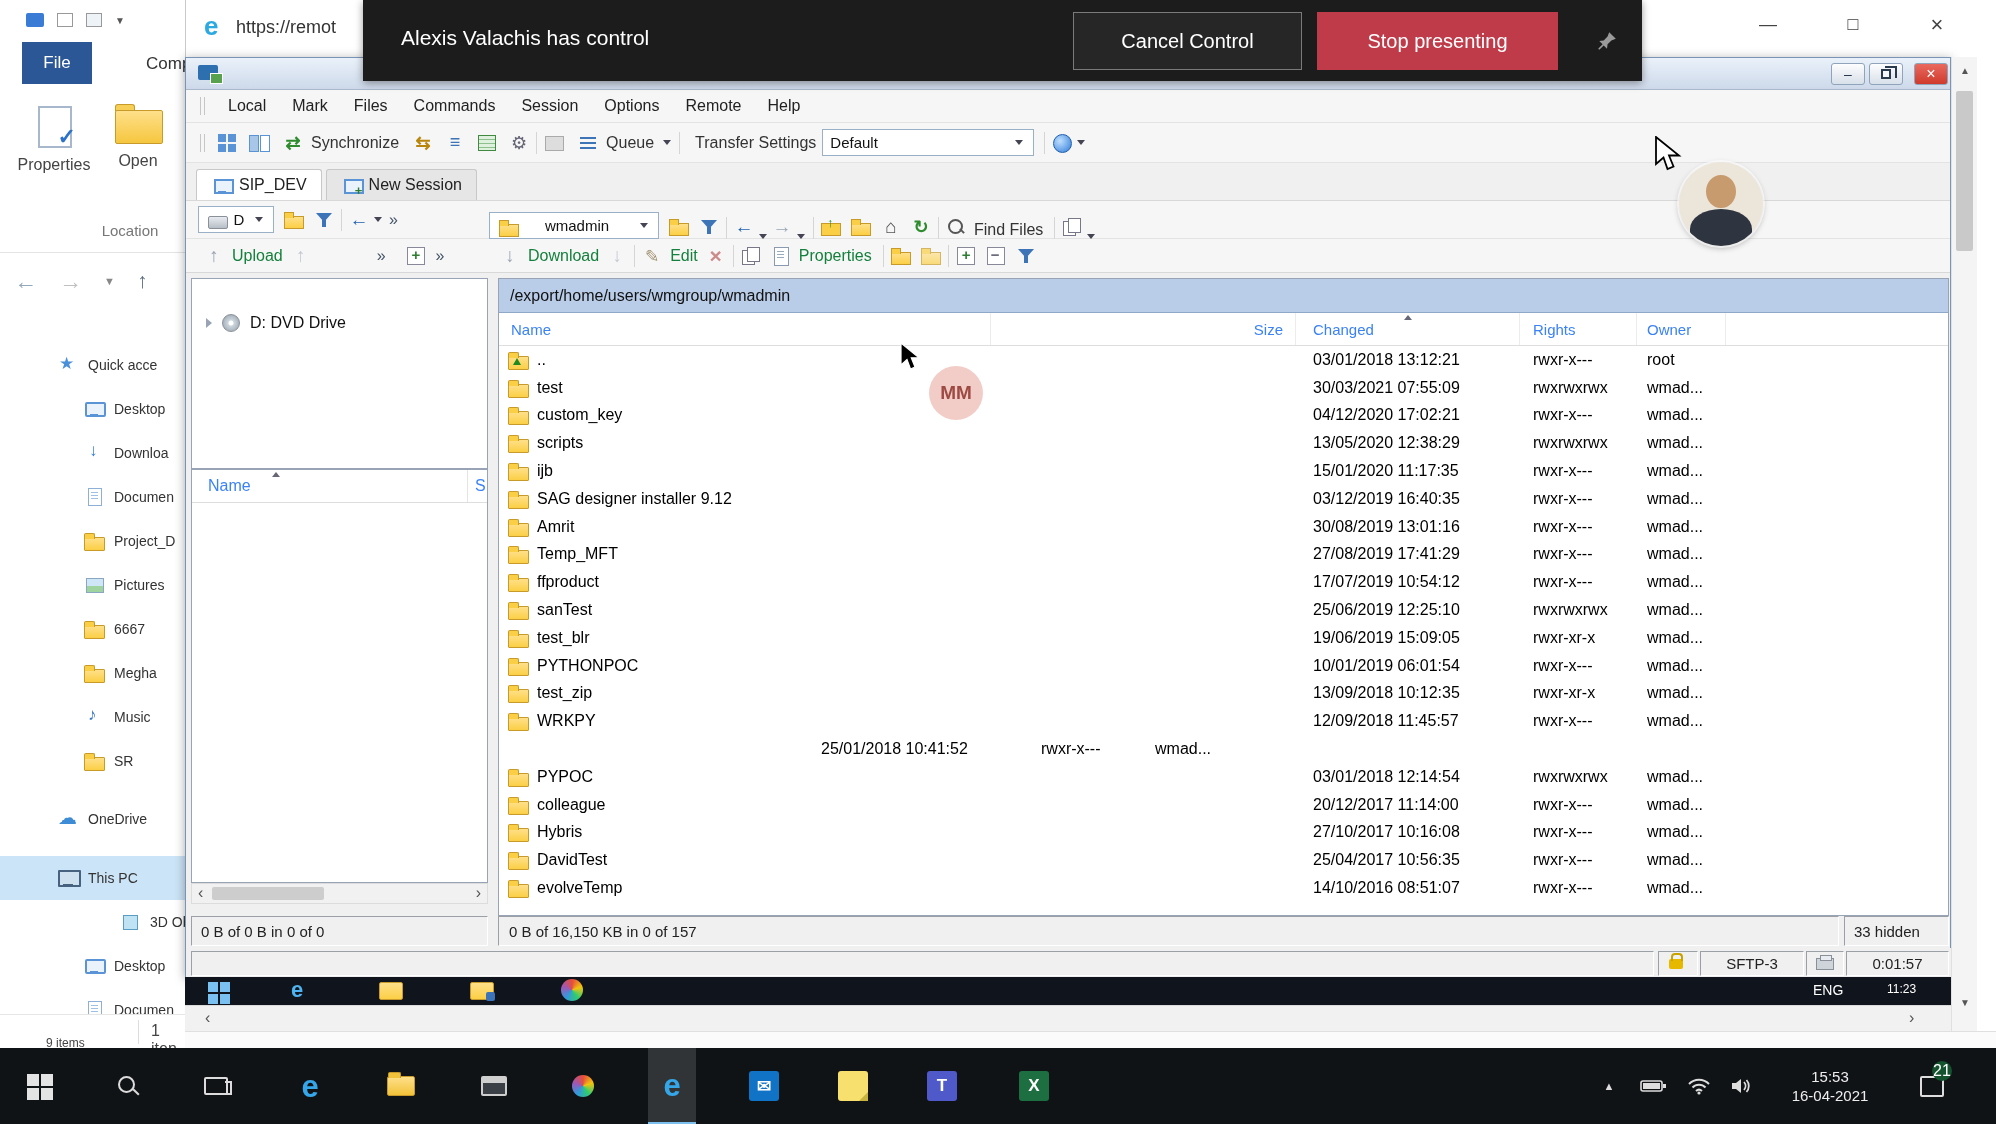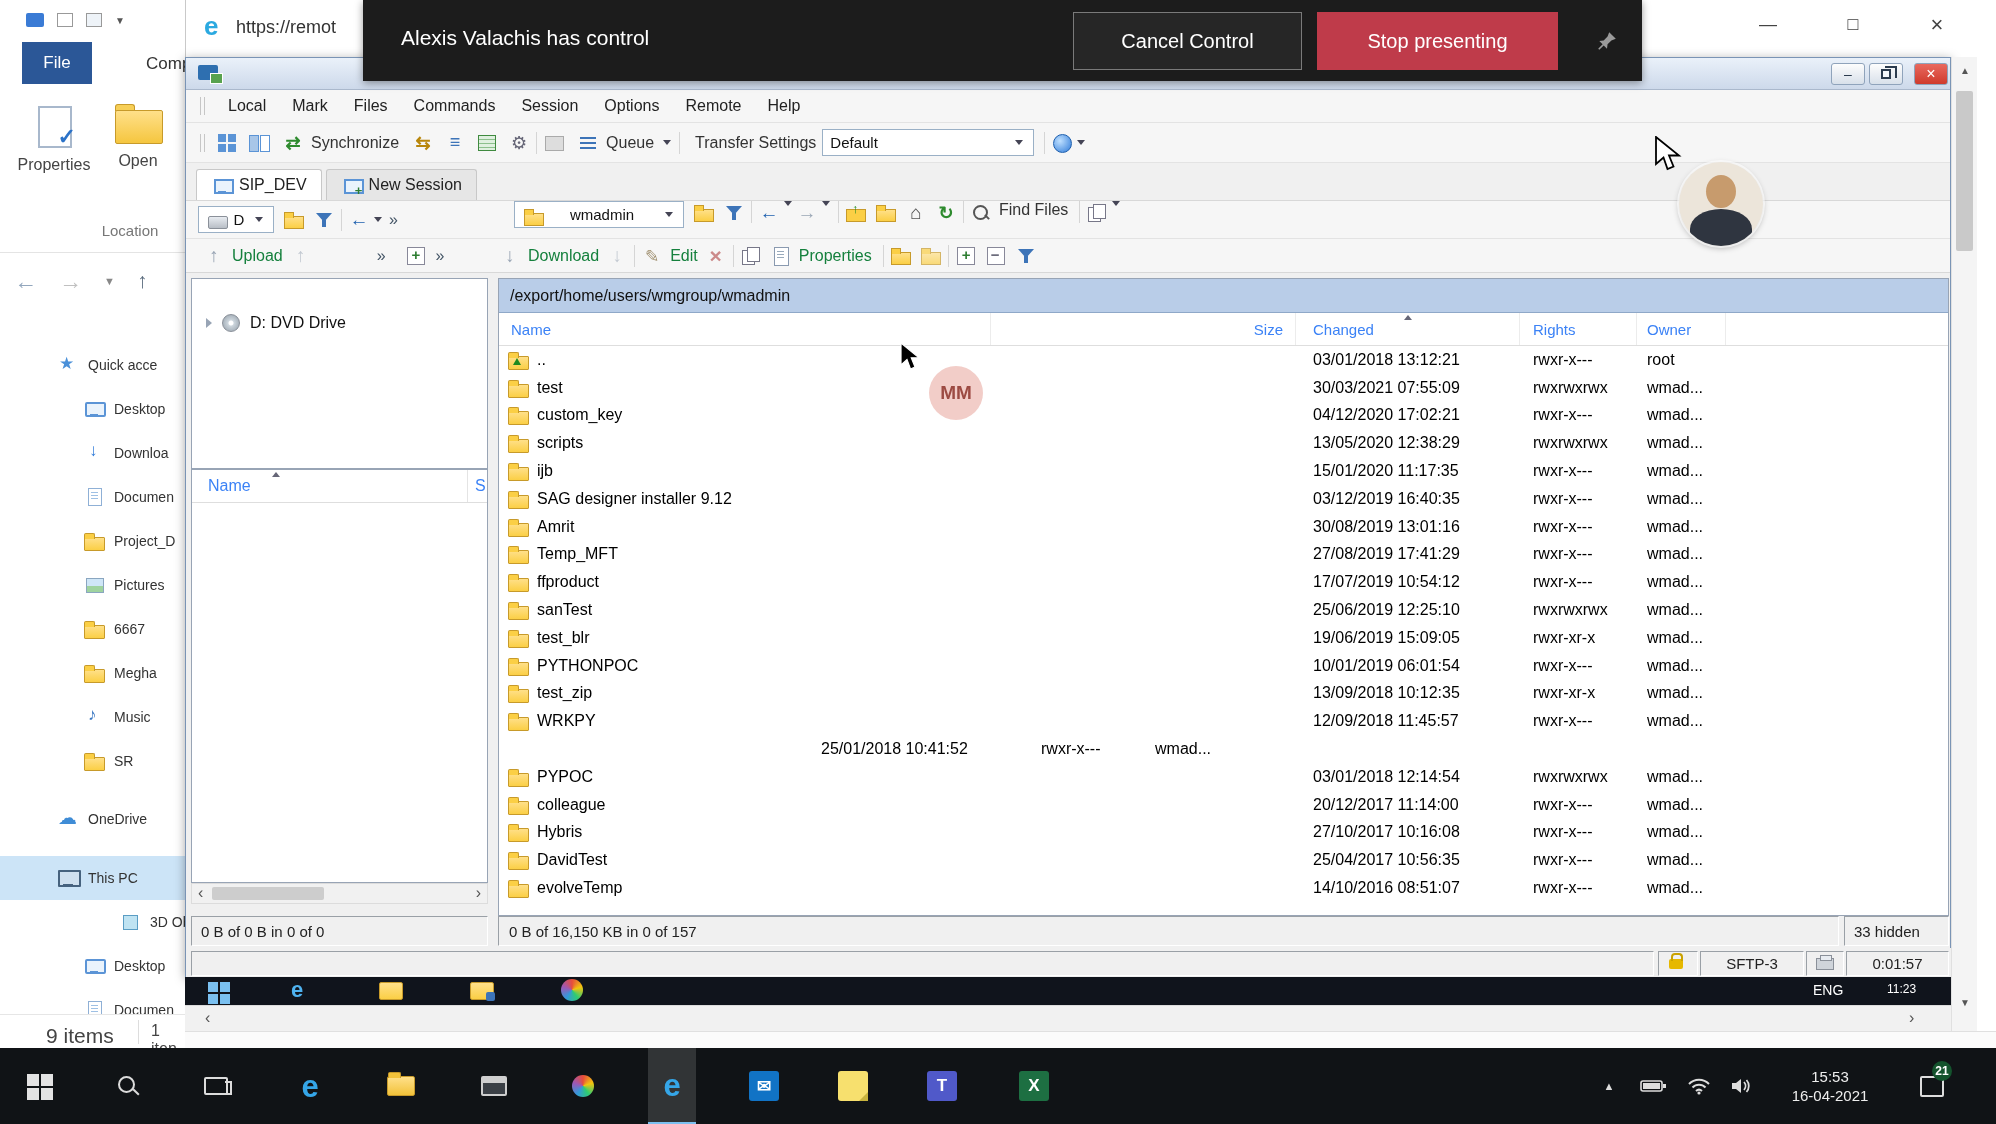--- a/index.html
+++ b/index.html
@@ -170,21 +170,21 @@
 .tb-window::before{content:"";position:absolute;left:0;top:0;width:100%;height:5px;background:#cfcfcf}
 .tile{width:30px;height:30px;border-radius:3px;display:flex;align-items:center;justify-content:center;color:#fff;font-size:17px;font-weight:bold}
 .tile.outlook{background:#1173c5}
 .tile.notes{background:#f7e06e;position:relative}
 .tile.notes::after{content:"";position:absolute;right:0;bottom:0;width:0;height:0;border-left:9px solid transparent;border-bottom:9px solid #c9b43e}
 .tile.teams{background:#5059c9}
 .tile.excel{background:#1d6f42}
 .tray-ico{position:absolute;top:0;height:76px;display:flex;align-items:center;justify-content:center;width:36px}
 .clockblock{position:absolute;display:flex;flex-direction:column;justify-content:center;height:76px;color:#eee;font-size:15px;line-height:19px;text-align:center}
 .notif{width:24px;height:21px;border:2px solid #ddd;border-radius:2px;position:relative}
-.badge{position:absolute;right:-10px;bottom:14px;min-width:20px;height:20px;border-radius:50%;background:#14532d;color:#fff;font-size:12px;display:flex;align-items:center;justify-content:center;font-weight:bold}
+.badge{position:absolute;right:-10px;bottom:14px;min-width:20px;height:20px;border-radius:50%;background:#14532d;color:#fff;font-size:16px;display:flex;align-items:center;justify-content:center;font-weight:normal}
 </style>
 </head>
 <body>
 
 <div class="screen">
 
   <div class="abs explorer" style="left:0;top:0;width:185px;height:1048px;z-index:1">
     <div class="abs" style="left:0;top:0;width:185px;height:40px;display:flex;align-items:center;gap:13px;padding-left:26px">
       <span class="qat1"></span>
       <span class="qat2"></span>
@@ -285,21 +285,21 @@
     <span>Desktop</span>
   </div>
 
   <div class="sb-item" style="padding-left: 84px;">
     <span class="sb-ico ico-doc"></span>
     <span>Documen</span>
   </div>
 </div>
 
     <div class="abs" style="left:0;top:1014px;width:185px;height:34px;background:#fff;border-top:1px solid #e6e6e6">
-      <span class="abs" style="left:46px;top:9px;font-size:21px;color:#444">9 items</span>
+      <span class="abs" style="left:46px;top:21px;font-size:12px;color:#444">9 items</span>
       <div class="abs" style="left:138px;top:5px;width:1px;height:24px;background:#ddd"></div>
       <span class="abs" style="left:151px;top:7px;font-size:16px;color:#444">1 iten</span>
     </div>
   </div>
 
   <div class="abs" style="left:185px;top:0;width:1811px;height:1048px;background:#fff;z-index:2;border-left:1px solid #c9c9c9">
     <div class="abs" style="left:0;top:0;width:1811px;height:57px;background:#fff">
       <span class="abs ie-logo" style="left:18px;top:13px">e</span>
       <span class="abs" style="left:50px;top:17px;font-size:18px;color:#333">https://remot</span>
       <span class="abs winbtn" style="left:1562px;top:14px">—</span>
@@ -385,21 +385,21 @@
         <span>D</span>
         <i class="car"></i>
       </span>
       <span class="gi gi-folder" style="margin-left:8px"></span>
       <span class="gi gi-funnel" style="margin-left:6px"></span>
       <i class="vsep"></i>
       <span class="gi gi-back"></span>
       <i class="car"></i>
       <span class="chev">»</span>
 
-      <span class="abs" style="left:328px;top:0;height:38px;display:flex;align-items:flex-start">
+      <span class="abs" style="left:303px;top:0;height:38px;display:flex;align-items:flex-end">
         <span class="combo" style="width:170px;justify-content:space-between">
           <i class="gi gi-folder" style="width:20px;height:20px"></i>
           <span>wmadmin</span>
           <i class="car"></i>
         </span>
         <span class="gi gi-folder" style="margin-left:8px"></span>
         <span class="gi gi-funnel" style="margin-left:6px"></span>
         <i class="vsep"></i>
         <span class="gi gi-back"></span>
         <i class="car"></i>

